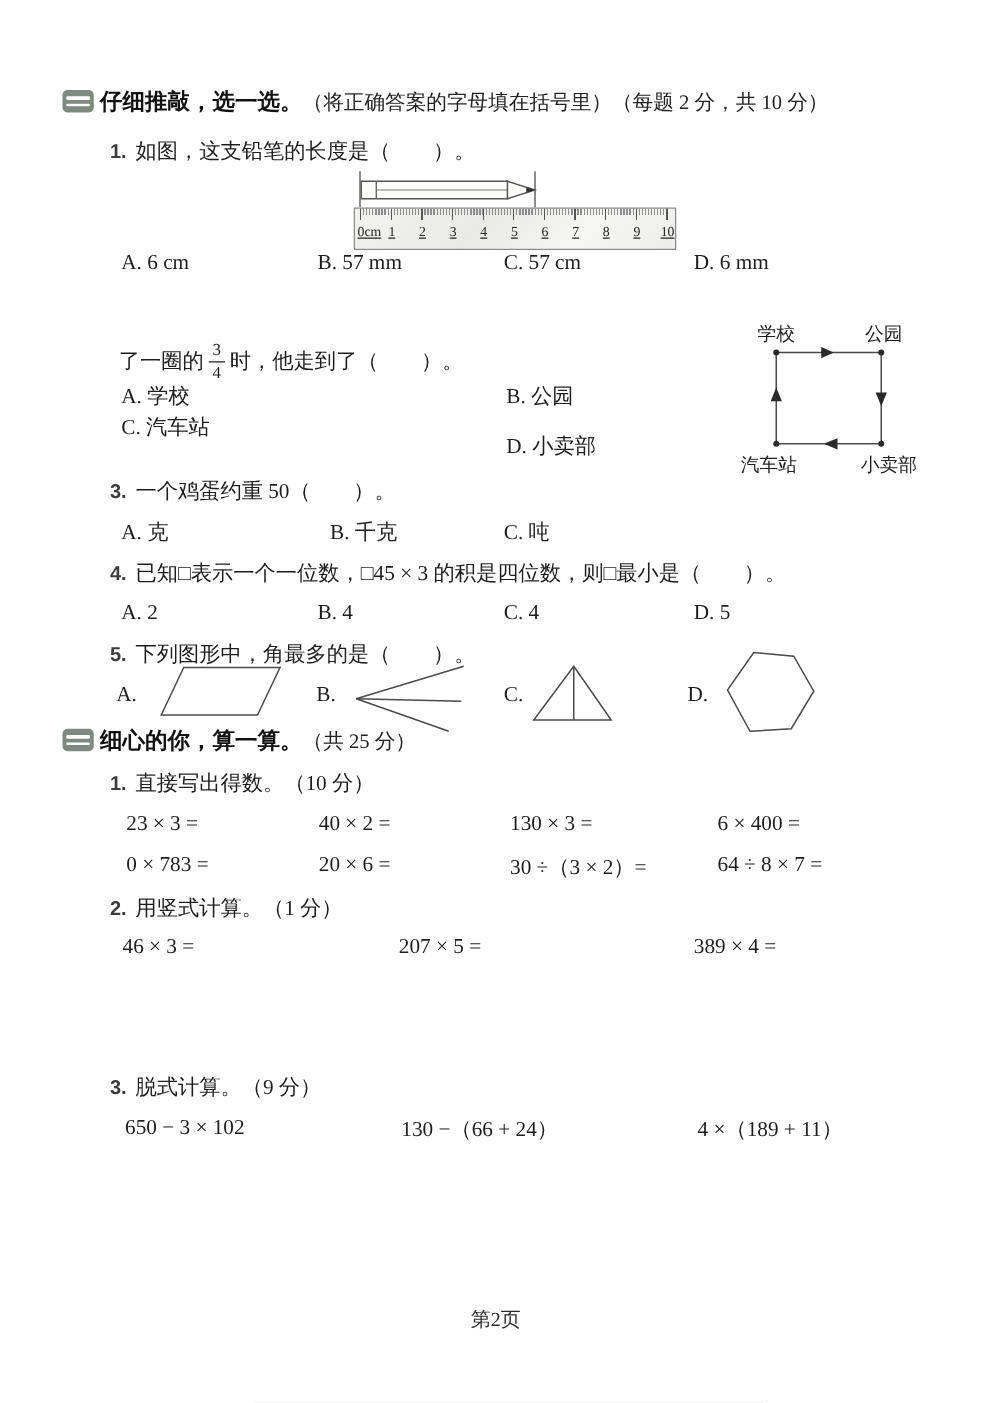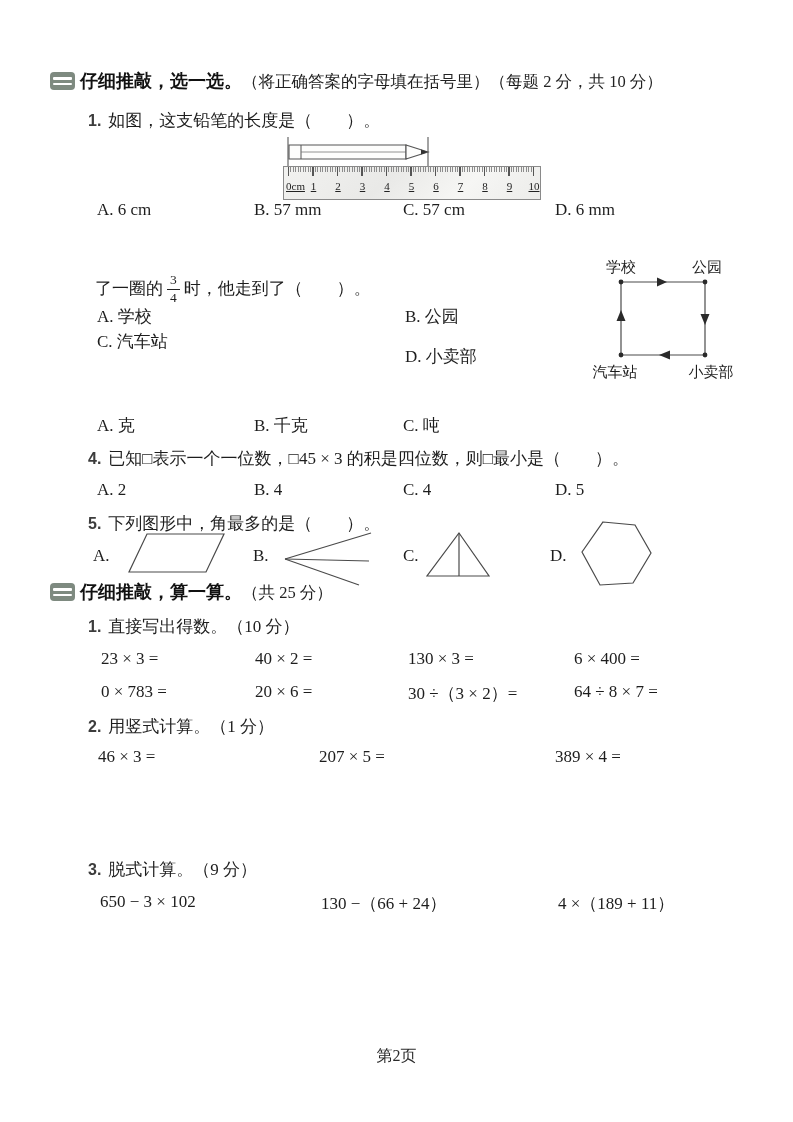--- a/index.html
+++ b/index.html
@@ -105,22 +105,25 @@
       <polygon points="85,94.5 85,103.5 74,99"></polygon>
       <polygon points="31.5,65 40.5,65 36,54"></polygon>
     </g>
   </svg>
 
   <span class="opt" style="left:97px;top:305px">A. 学校</span>
   <span class="opt" style="left:405px;top:305px">B. 公园</span>
   <span class="opt" style="left:97px;top:330px">C. 汽车站</span>
   <span class="opt" style="left:405px;top:345px">D. 小卖部</span>
 
+  <div class="q" style="left:88px;top:381px">
+    <span class="qnum">3.</span><span>一个鸡蛋约重 50（　　）。</span>
+  </div>
   <span class="opt" style="left:97px;top:414px">A. 克</span>
-  <span class="opt" style="left:254px;top:414px">B. 千克</span>
+  <span class="opt" style="left:264px;top:414px">B. 千克</span>
   <span class="opt" style="left:403px;top:414px">C. 吨</span>
 
   <div class="q" style="left:88px;top:447px">
     <span class="qnum">4.</span><span>已知□表示一个一位数，□45 × 3 的积是四位数，则□最小是（　　）。</span>
   </div>
   <span class="opt" style="left:97px;top:480px">A. 2</span>
   <span class="opt" style="left:254px;top:480px">B. 4</span>
   <span class="opt" style="left:403px;top:480px">C. 4</span>
   <span class="opt" style="left:555px;top:480px">D. 5</span>
 
@@ -142,21 +145,21 @@
   </svg>
   <svg class="abs" style="left:423px;top:530px" width="70" height="50" viewBox="0 0 70 50">
     <polygon points="36,3 66,46 4,46" fill="none" stroke="#4a4a4a" stroke-width="1.2"></polygon>
     <line x1="36" y1="3" x2="36" y2="46" stroke="#4a4a4a" stroke-width="1.2"></line>
   </svg>
   <svg class="abs" style="left:578px;top:519px" width="78" height="70" viewBox="0 0 78 70">
     <polygon points="25,3 57,6 73,34 55,64 22,66 4,33" fill="none" stroke="#4a4a4a" stroke-width="1.2"></polygon>
   </svg>
 
   <div class="sec-header" style="top:580px">
-    <span class="book-icon"><i class="l1"></i><i class="l2"></i></span><span class="sec-title">仔细推敲，算一算。</span><span class="sec-sub">（共 25 分）</span>
+    <span class="book-icon"><i class="l1"></i><i class="l2"></i></span><span class="sec-title">细心的你，算一算。</span><span class="sec-sub">（共 25 分）</span>
   </div>
 
   <div class="q" style="left:88px;top:615px">
     <span class="qnum">1.</span><span>直接写出得数。（10 分）</span>
   </div>
   <span class="expr" style="left:101px;top:649px">23 × 3 =</span>
   <span class="expr" style="left:255px;top:649px">40 × 2 =</span>
   <span class="expr" style="left:408px;top:649px">130 × 3 =</span>
   <span class="expr" style="left:574px;top:649px">6 × 400 =</span>
   <span class="expr" style="left:101px;top:682px">0 × 783 =</span>

